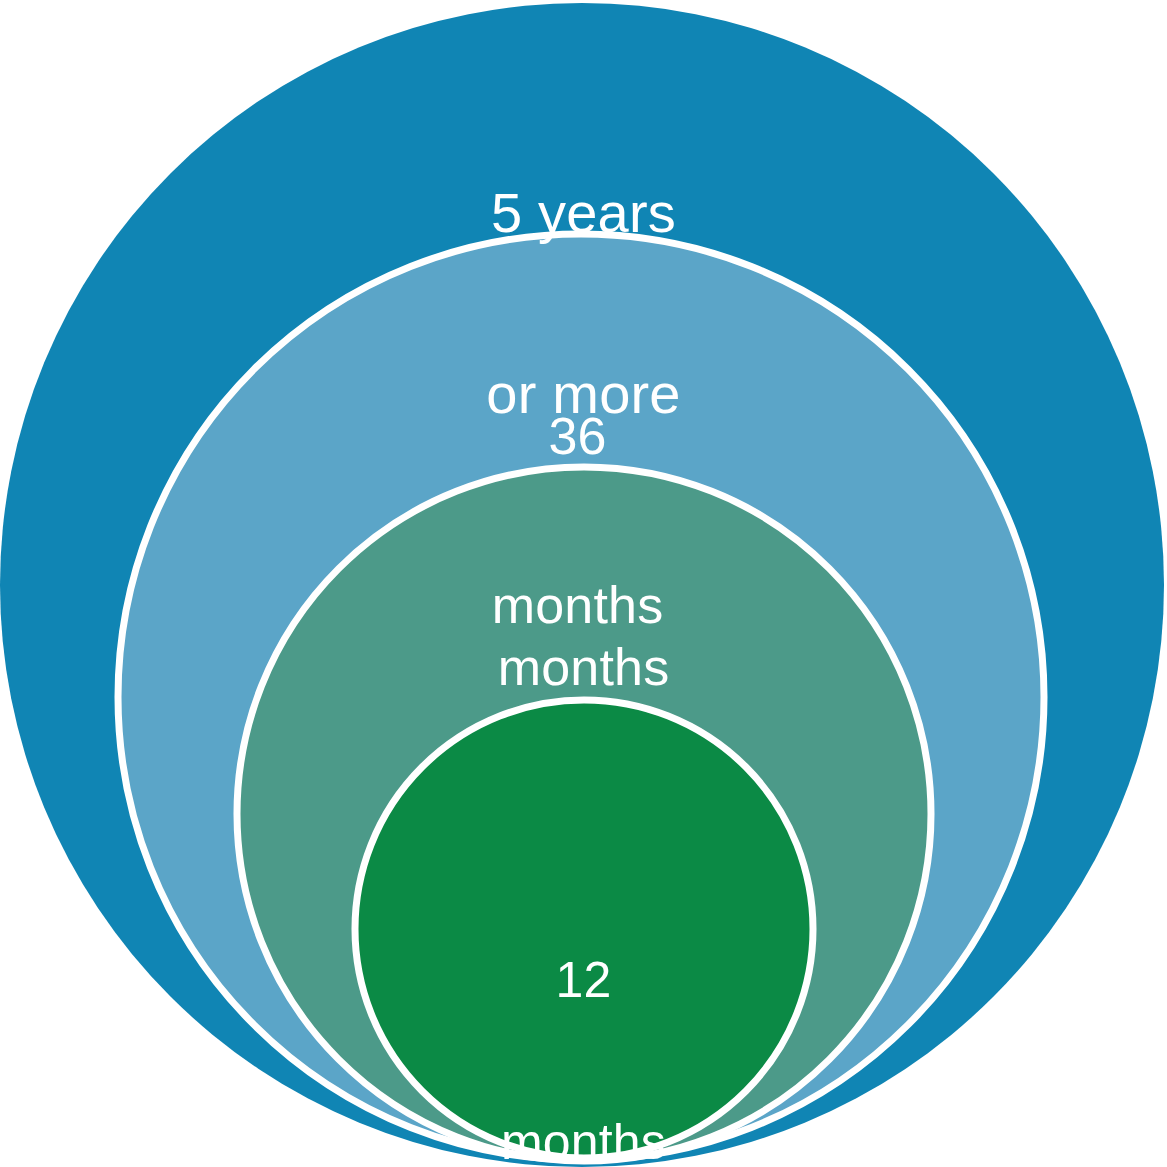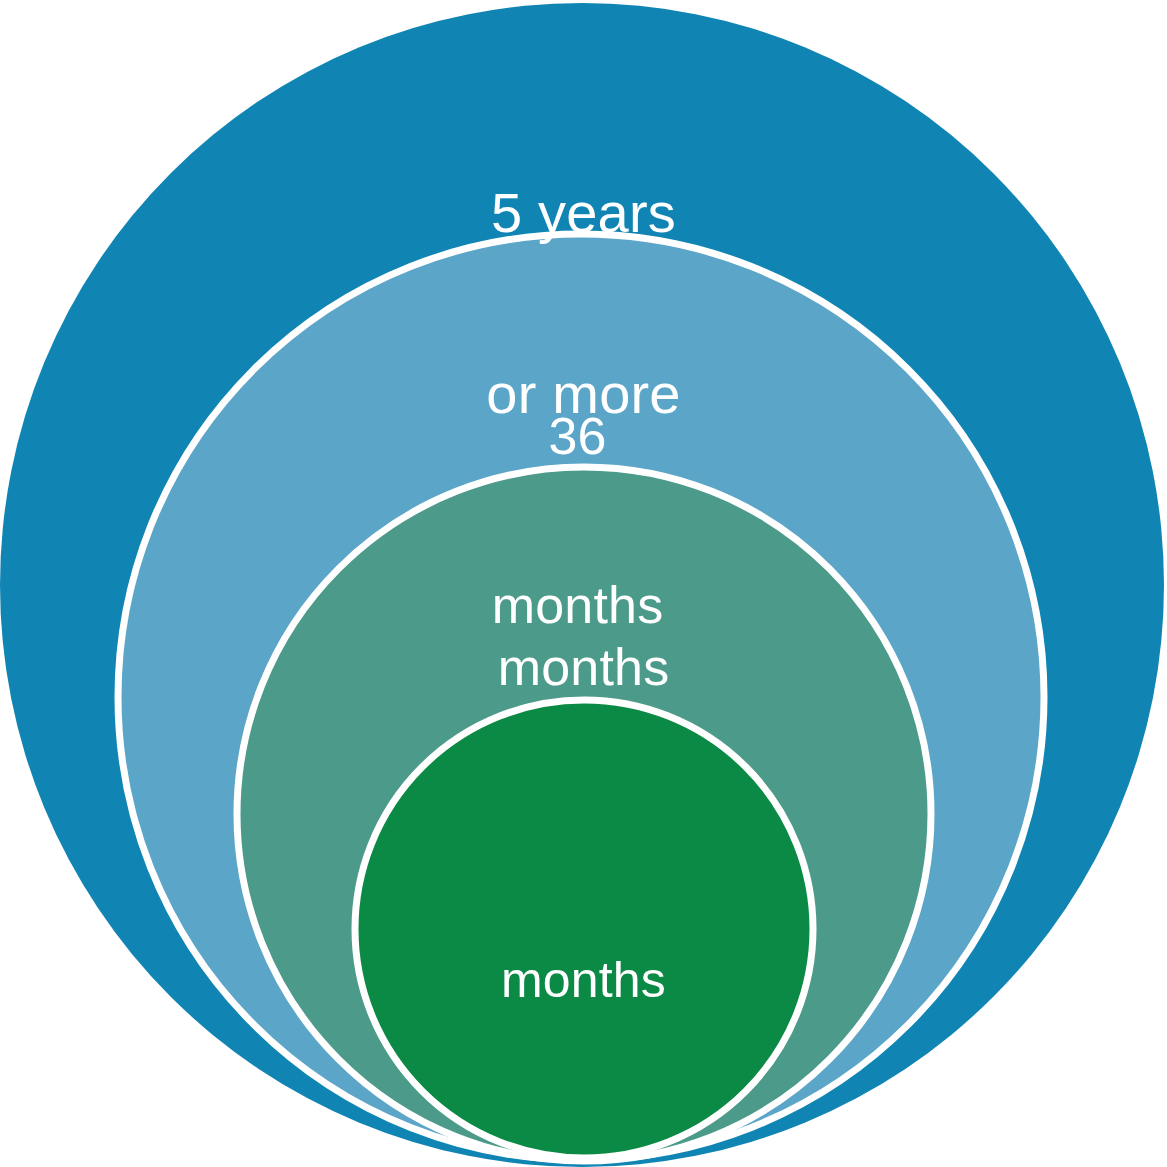--- a/index.html
+++ b/index.html
@@ -86,17 +86,18 @@
   <div class="ring-label" id="label-second" style="color: rgb(255, 255, 255);">
     <span class="label-line">36</span>
     <span class="label-line">months</span>
   </div>
 
   <div class="ring-label" id="label-third" style="color: rgb(255, 255, 255);">
     <span class="label-line">months</span>
   </div>
 
   <div class="ring-label" id="label-inner" style="color: rgb(255, 255, 255);">
+    <span class="label-line">12</span>
     <span class="label-line">months</span>
     
   </div>
 
 </div>
 
 </body></html>

